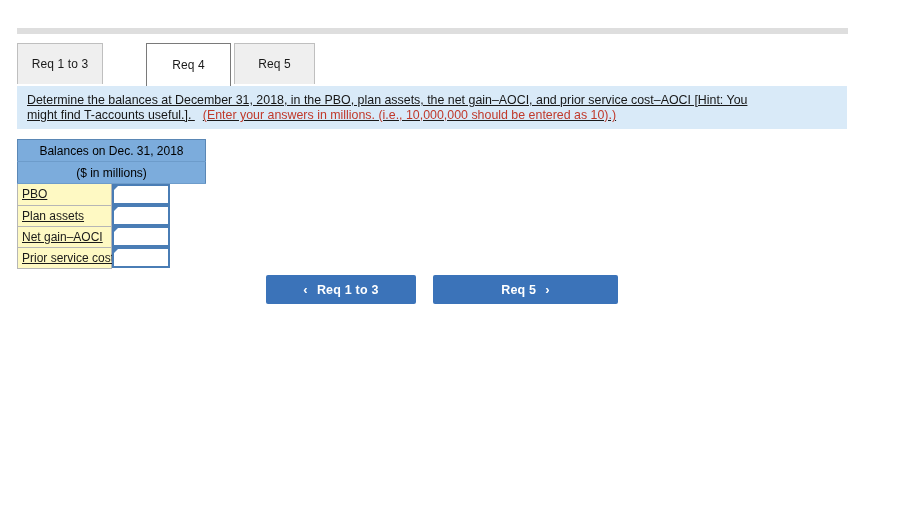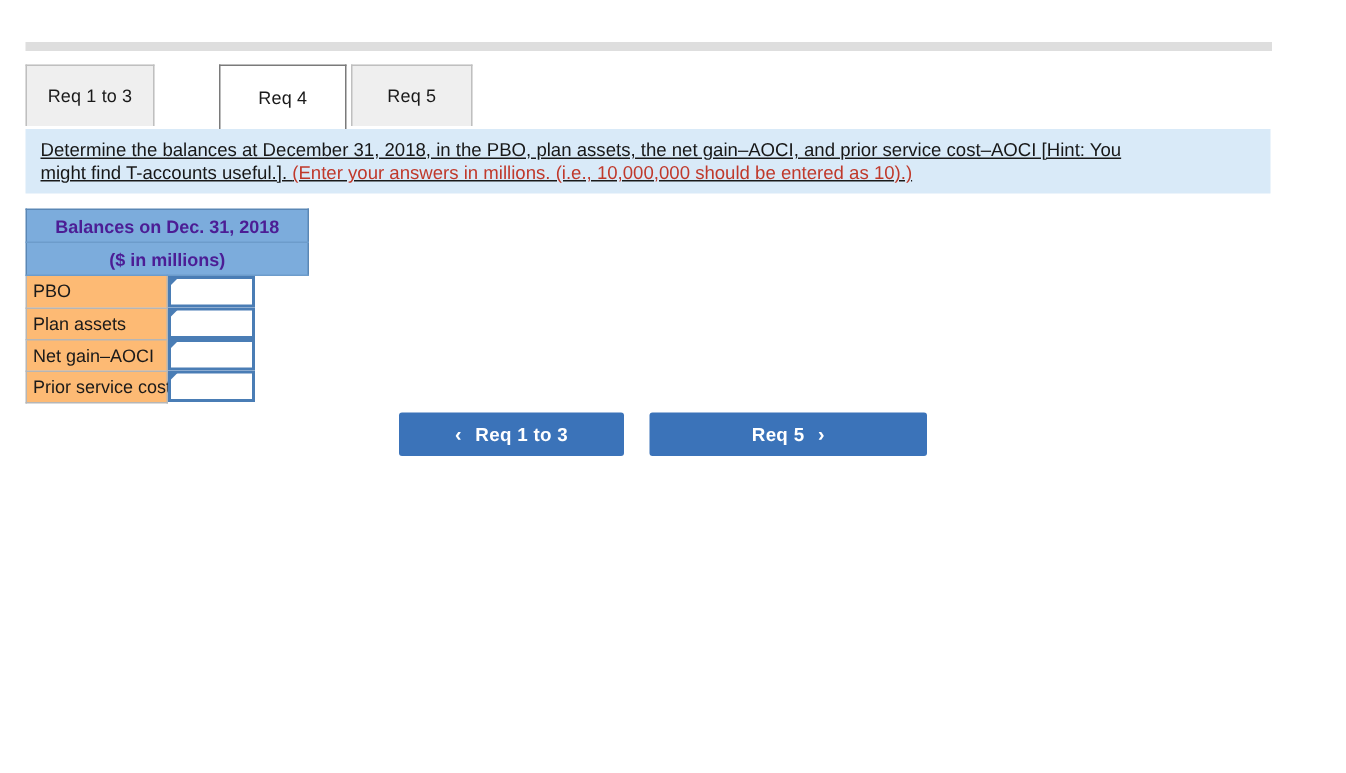--- a/index.html
+++ b/index.html
@@ -83,61 +83,63 @@
     padding: 7px 10px 0 10px;
     text-decoration: underline;
   }
   .instruction .line {
     font-size: 12.4px;
     line-height: 15px;
     color: #171717;
   }
   .instruction .hint {
     color: #c0392b;
+    margin-left: 8px;
   }
 
   
   .answer-table {
     position: absolute;
     left: 17px;
     top: 139px;
     width: 189px;
     border-collapse: collapse;
     table-layout: fixed;
   }
   .answer-table th,
   .answer-table td {
     padding: 0;
     margin: 0;
   }
   .answer-table th.hdr {
     background: #7cacdc;
-    color: #4c1d95;
-    font-size: 12px;
-    font-weight: bold;
+    color: #000000;
+    font-size: 12px;
+    font-weight: normal;
     text-align: center;
     height: 21px;
     border: 1px solid #5a87b5;
     border-bottom: 1px solid #6d9ccb;
   }
   .answer-table th.hdr.hdr2 {
     border-top: none;
   }
   td.rowlabel {
     height: 21px;
     border: 1px solid #b6b6b6;
     border-top: 1px solid #9d9d9d;
     font-size: 12px;
     color: #1a1a1a;
     padding-left: 4px;
     vertical-align: middle;
-    background: #fdba74;
+    background: #fef9c3;
     width: 131px;
     box-sizing: border-box;
     white-space: nowrap;
+    text-decoration: underline;
   }
   td.inputcell {
     width: 58px;
     height: 21px;
     padding: 0;
     position: relative;
     background: #ffffff;
     vertical-align: top;
   }
   .cellinput {

